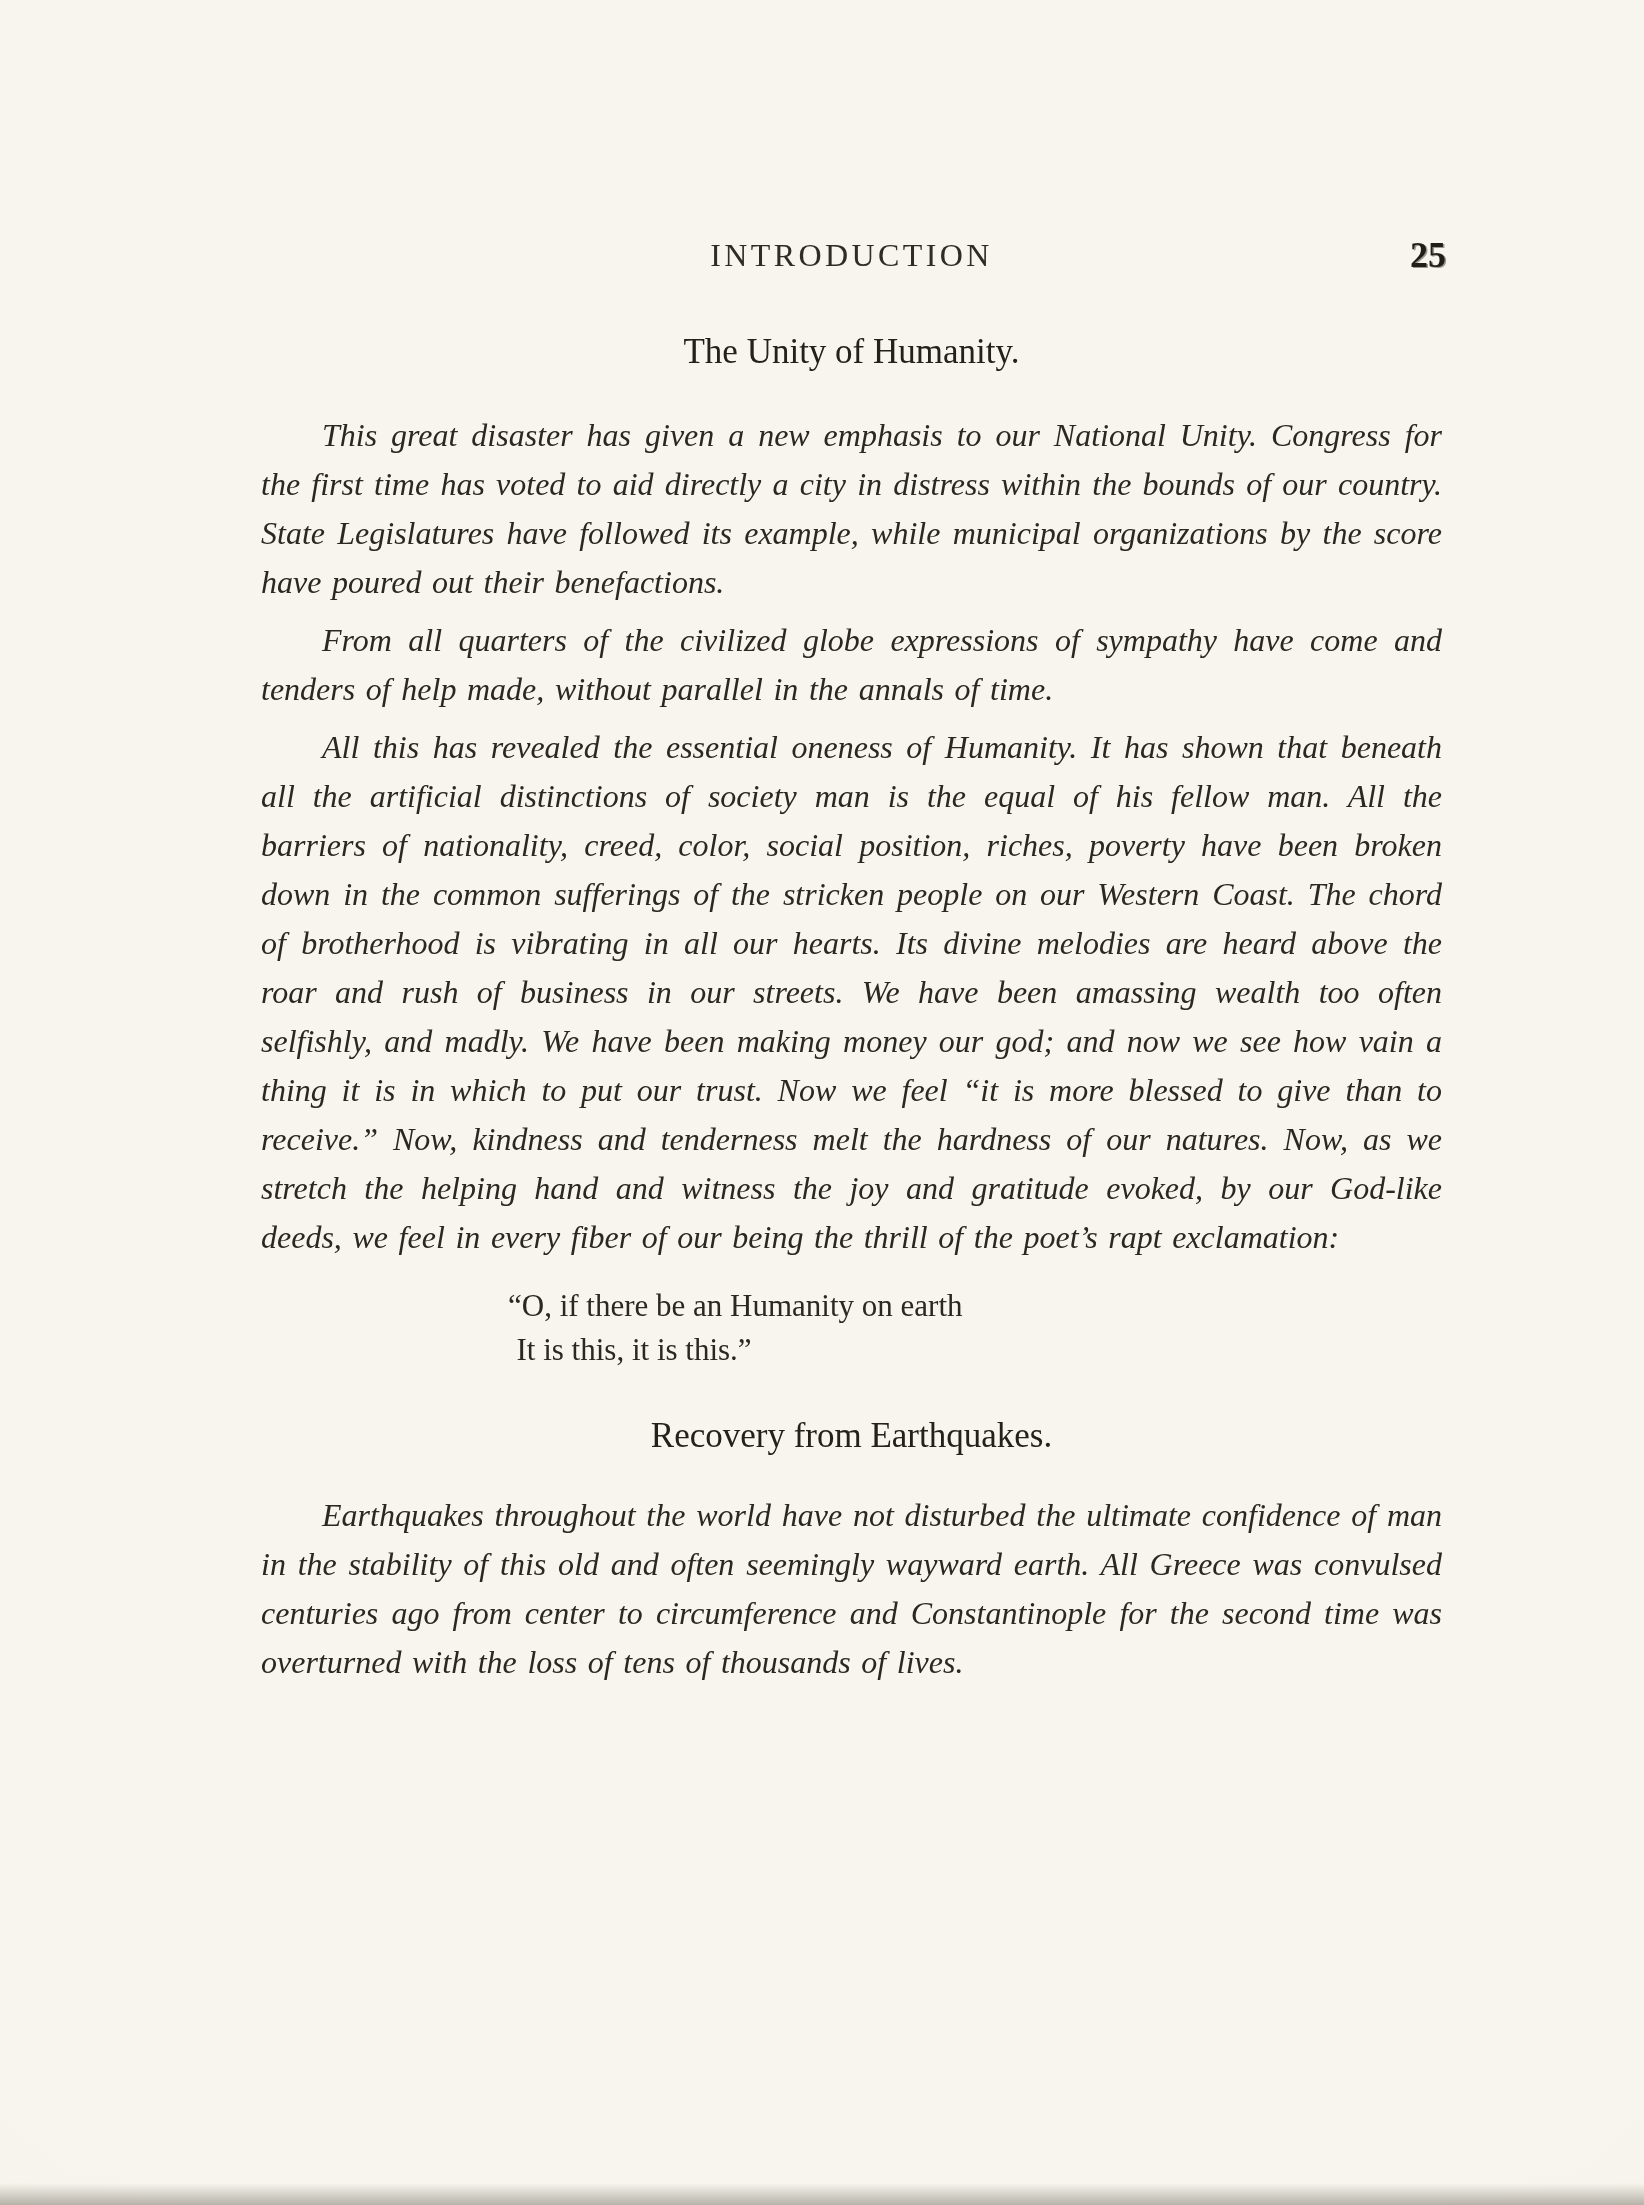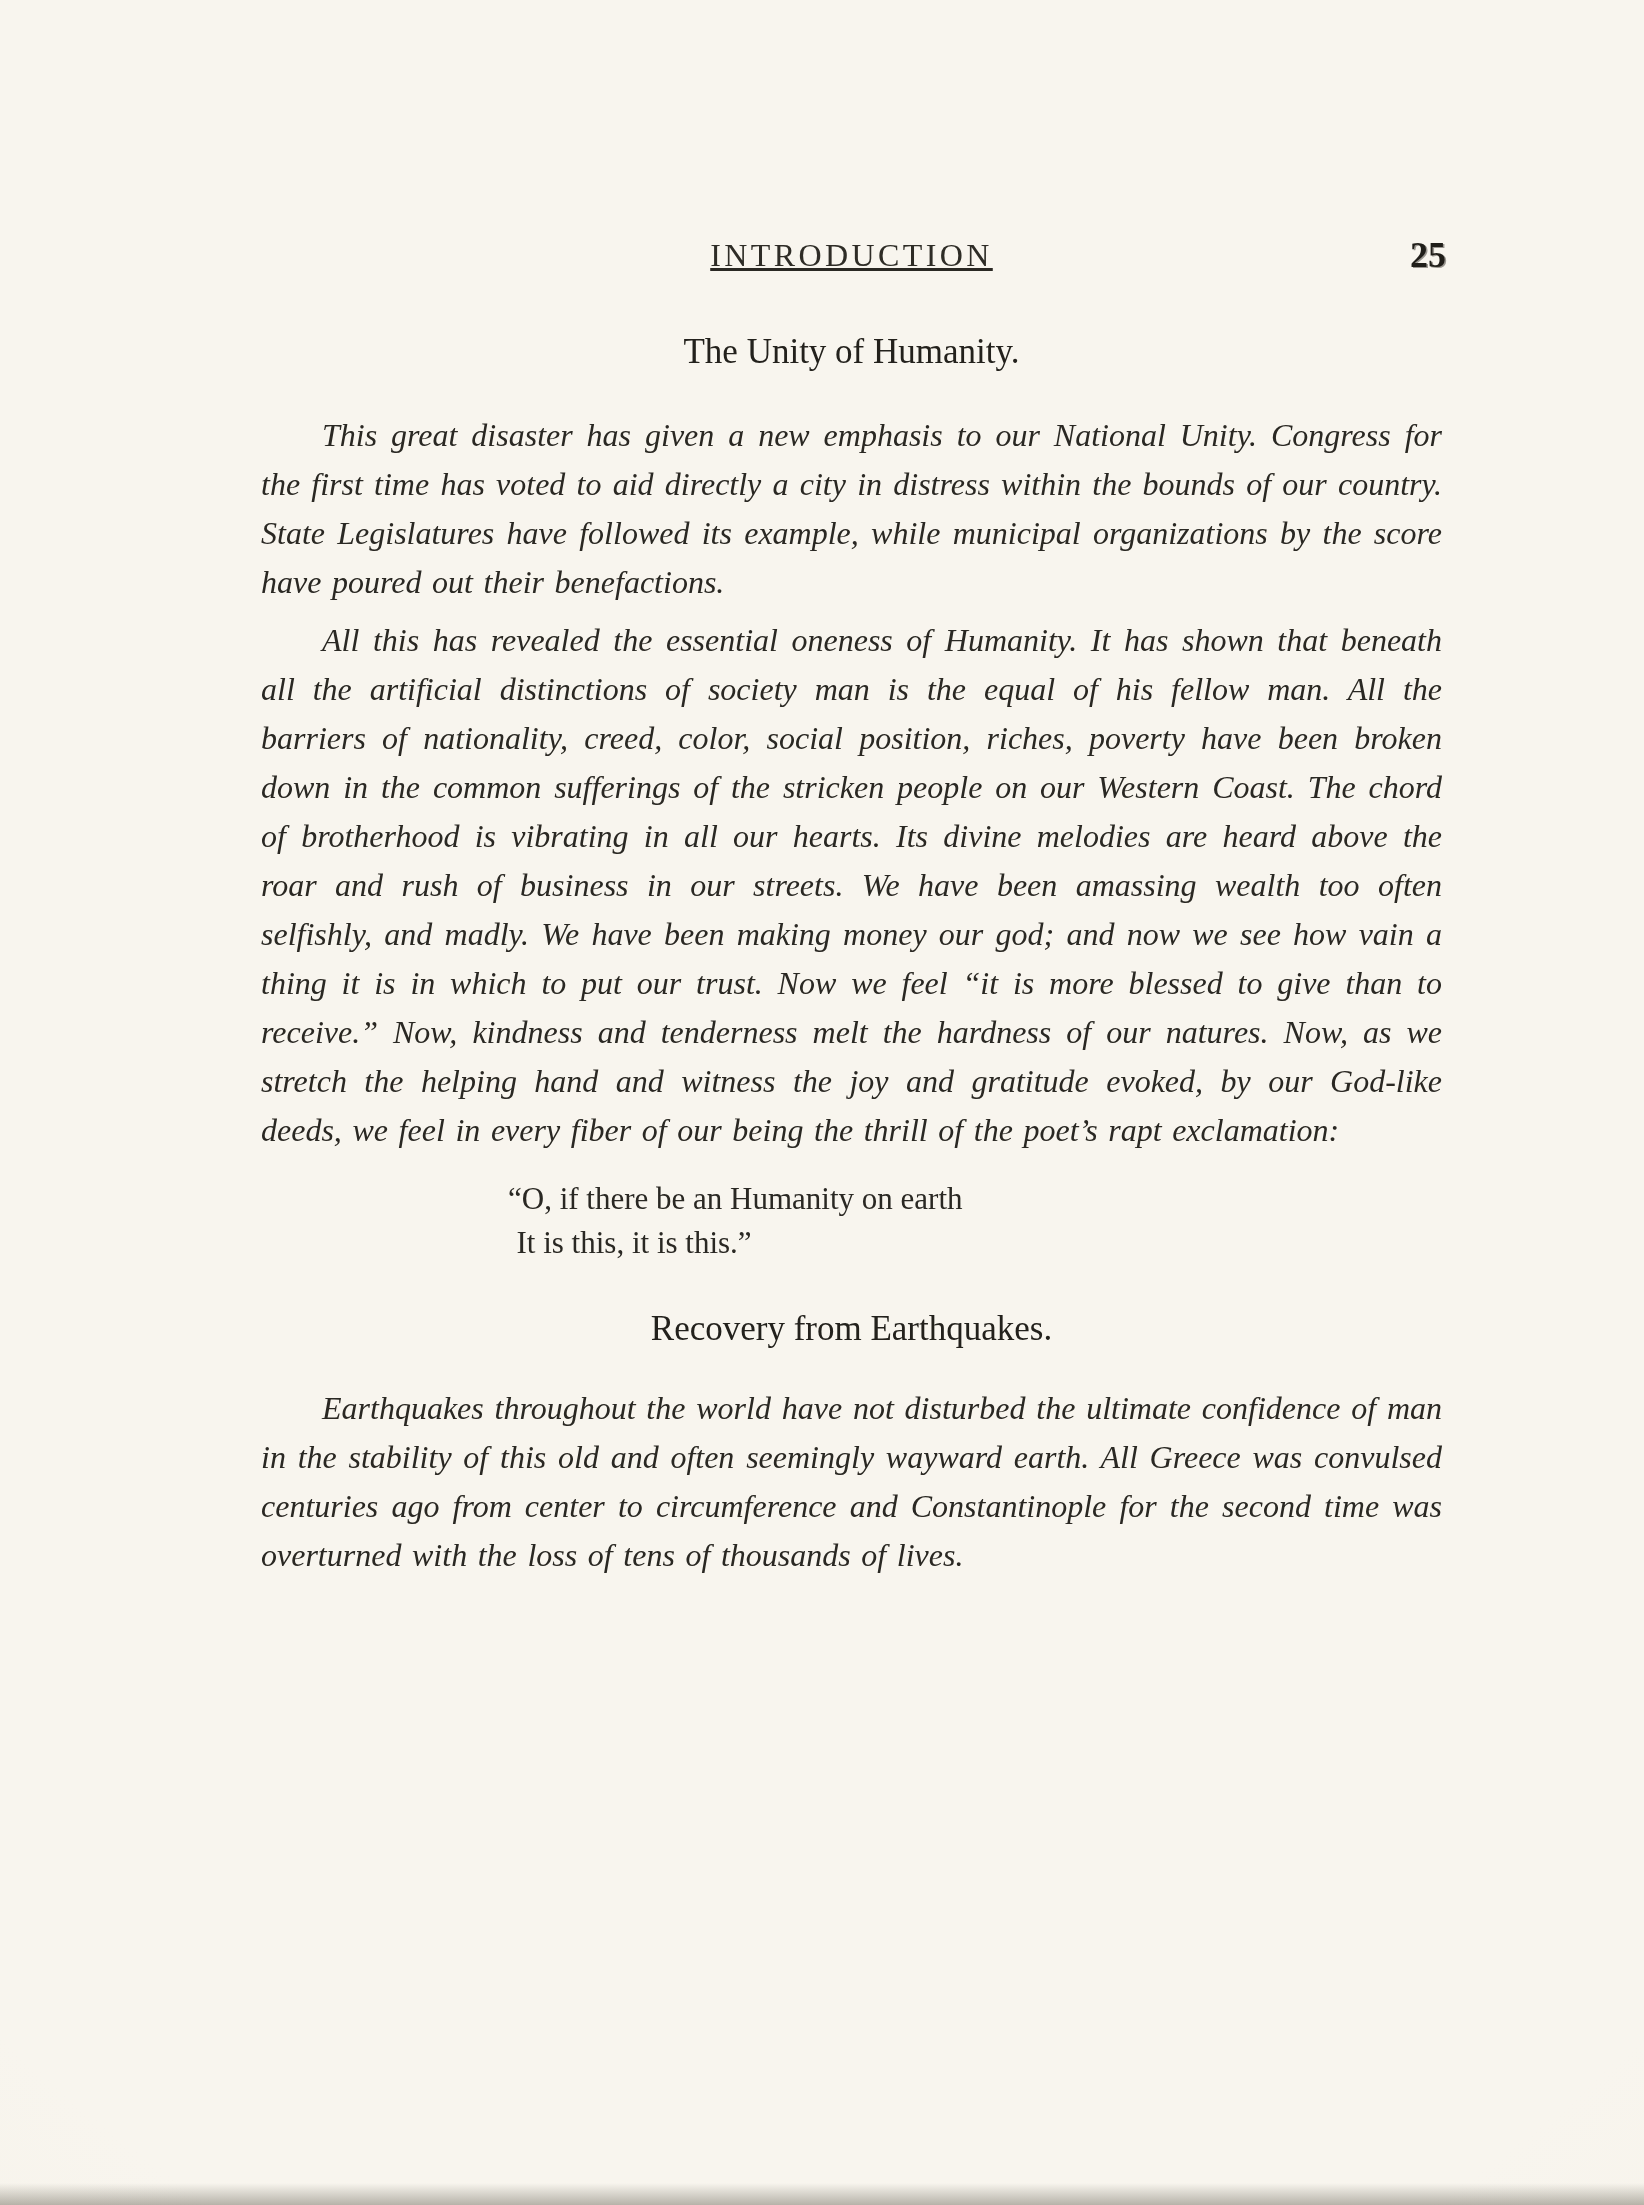--- a/index.html
+++ b/index.html
@@ -29,21 +29,20 @@
   .text-column {
     position: absolute;
     left: 252px;
     top: 237px;
     width: 1199px;
   }
   .page-header {
     position: relative;
     height: 51px;
     margin-bottom: 44px;
-    text-decoration: underline;
   }
   .running-title {
     display: block;
     text-align: center;
     font-size: 32px;
     letter-spacing: 3.4px;
     color: #2e2c26;
   }
   .page-number {
     position: absolute;
@@ -95,20 +94,21 @@
 
     <header class="page-header">
       <span class="running-title">INTRODUCTION</span>
       <span class="page-number">25</span>
     </header>
 
     <h2 class="section-heading">The Unity of Humanity.</h2>
 
     <p class="body-para">This great disaster has given a new emphasis to our National Unity.  Congress for the first time has voted to aid directly a city in distress within the bounds of our country.   State Legislatures have followed its example, while municipal organizations by the score have poured out their benefactions.</p>
 
+    <p class="body-para">From all quarters of the civilized globe expressions of sympathy have come and tenders of help made, without parallel in the annals of time.</p>
 
     <p class="body-para">All this has revealed the essential oneness of Humanity.  It has shown that beneath all the artificial distinctions of society man is the equal of his fellow man.  All the barriers of nationality, creed, color, social position, riches, poverty have been broken down in the common sufferings of the stricken people on our Western Coast.  The chord of brotherhood is vibrating in all our hearts.  Its divine melodies are heard above the roar and rush of business in our streets.  We have been amassing wealth too often selfishly, and madly.  We have been making money our god; and now we see how vain a thing it is in which to put our trust.  Now we feel “it is more blessed to give than to receive.”  Now, kindness and tenderness melt the hardness of our natures.  Now, as we stretch the helping hand and witness the joy and gratitude evoked, by our God-like deeds, we feel in every fiber of our being the thrill of the poet’s rapt exclamation:</p>
 
     <div class="verse-block">
       <p class="verse-line-1">“O, if there be an Humanity on earth</p>
       <p class="verse-line-2">It is this, it is this.”</p>
     </div>
 
     <h2 class="section-heading second">Recovery from Earthquakes.</h2>
 

